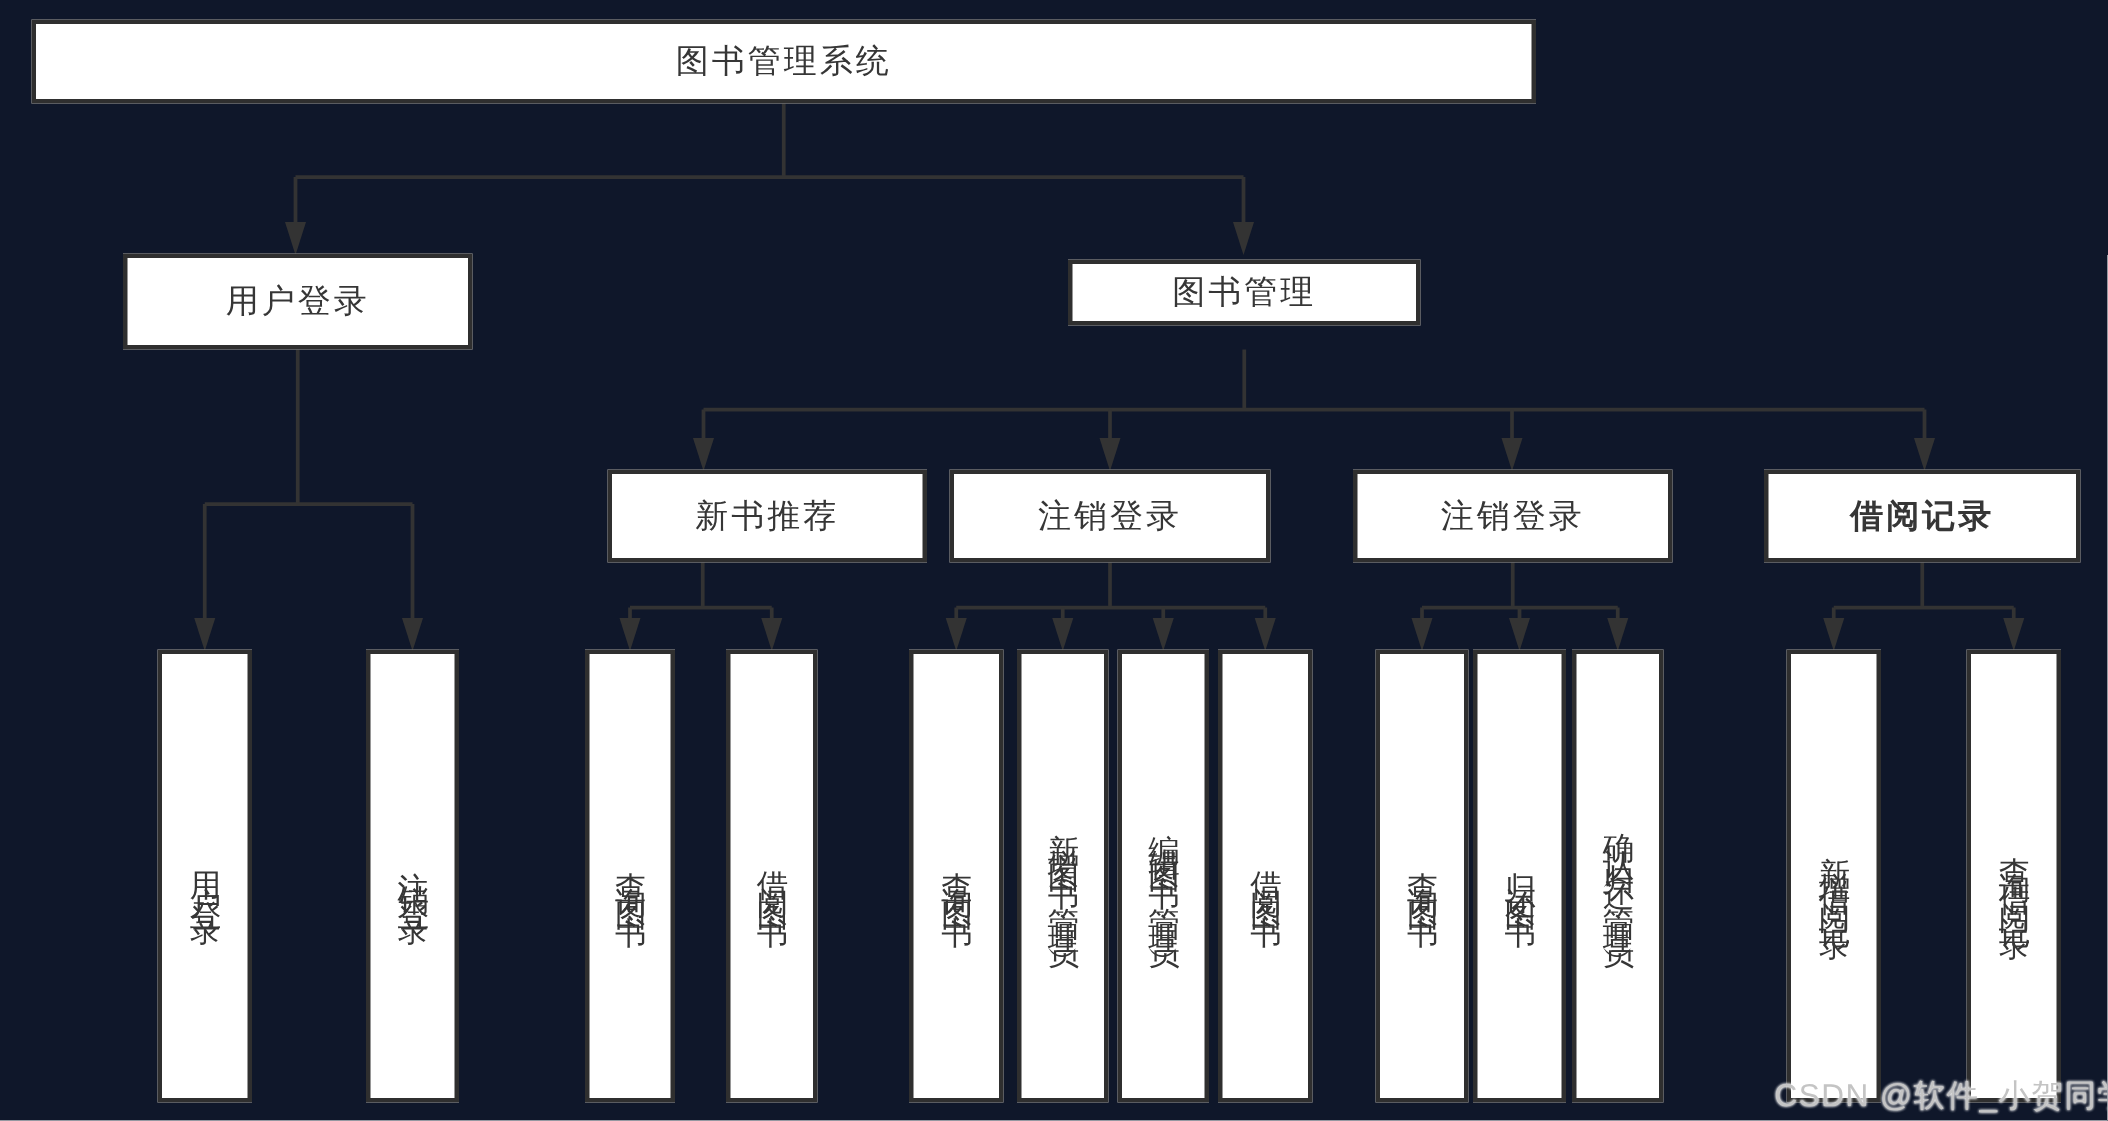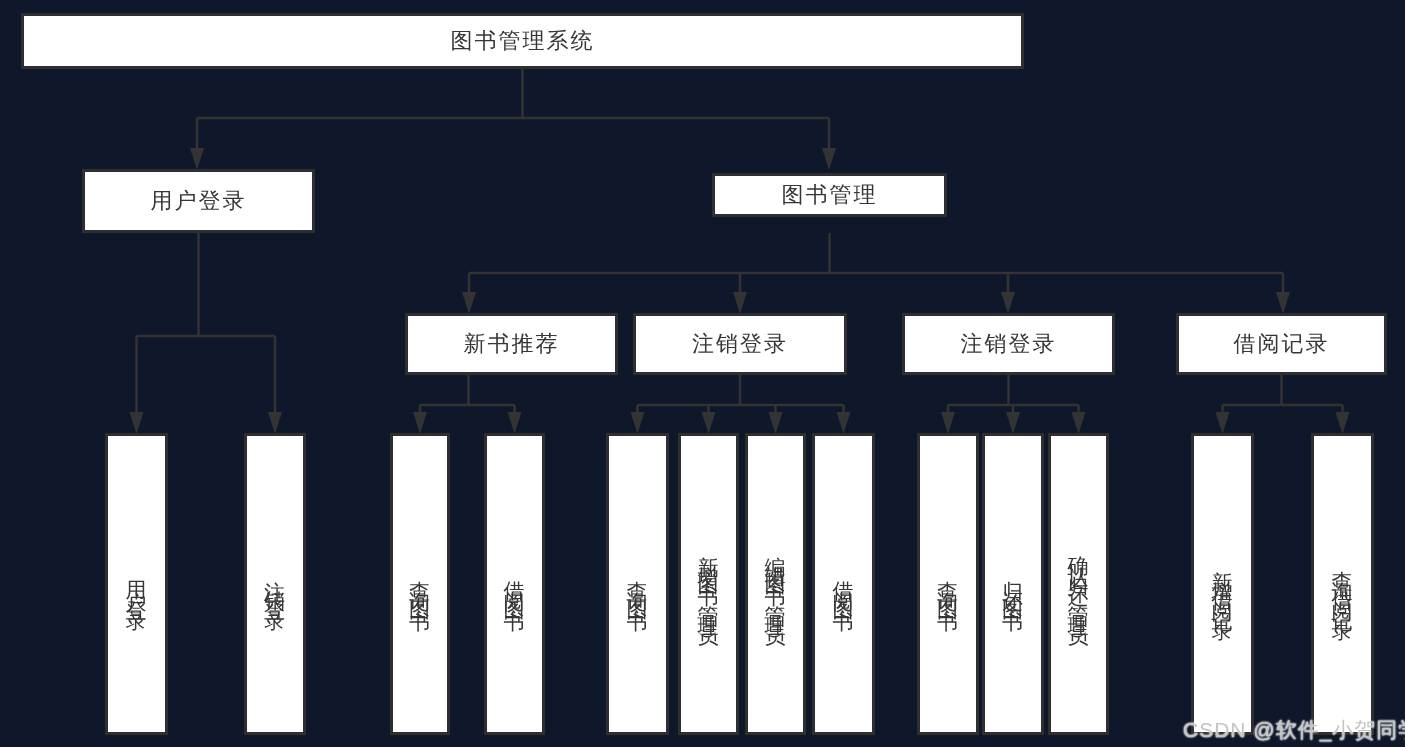--- a/index.html
+++ b/index.html
@@ -96,21 +96,21 @@
   </svg>
 
   <div class="node h-node" style="left:21px;top:13px;width:1003px;height:56px;">图书管理系统</div>
 
   <div class="node h-node" style="left:82px;top:169px;width:233px;height:64px;">用户登录</div>
   <div class="node h-node" style="left:712px;top:173px;width:235px;height:44px;font-family:Liberation Mono, monospace;">图书管理</div>
 
   <div class="node h-node" style="left:362px;top:313px;width:213px;height:62px;margin-left:43px;">新书推荐</div>
   <div class="node h-node" style="left:633px;top:313px;width:214px;height:62px;">注销登录</div>
   <div class="node h-node" style="left:902px;top:313px;width:213px;height:62px;">注销登录</div>
-  <div class="node h-node" style="left:1176px;top:313px;width:211px;height:62px;">借阅记录</div>
+  <div class="node h-node" style="left:1176px;top:313px;width:211px;height:62px;font-weight:bold;">借阅记录</div>
 
   <div class="node v-node" style="left:105px;top:433px;width:63px;height:302px;">用户登录</div>
   <div class="node v-node" style="left:244px;top:433px;width:62px;height:302px;">注销登录</div>
 
   <div class="node v-node" style="left:390px;top:433px;width:60px;height:302px;">查询图书</div>
   <div class="node v-node" style="left:484px;top:433px;width:61px;height:302px;">借阅图书</div>
 
   <div class="node v-node" style="left:606px;top:433px;width:63px;height:302px;">查询图书</div>
   <div class="node v-node" style="left:678px;top:433px;width:61px;height:302px;">新增图书（管理员）</div>
   <div class="node v-node" style="left:745px;top:433px;width:61px;height:302px;">编辑图书（管理员）</div>

